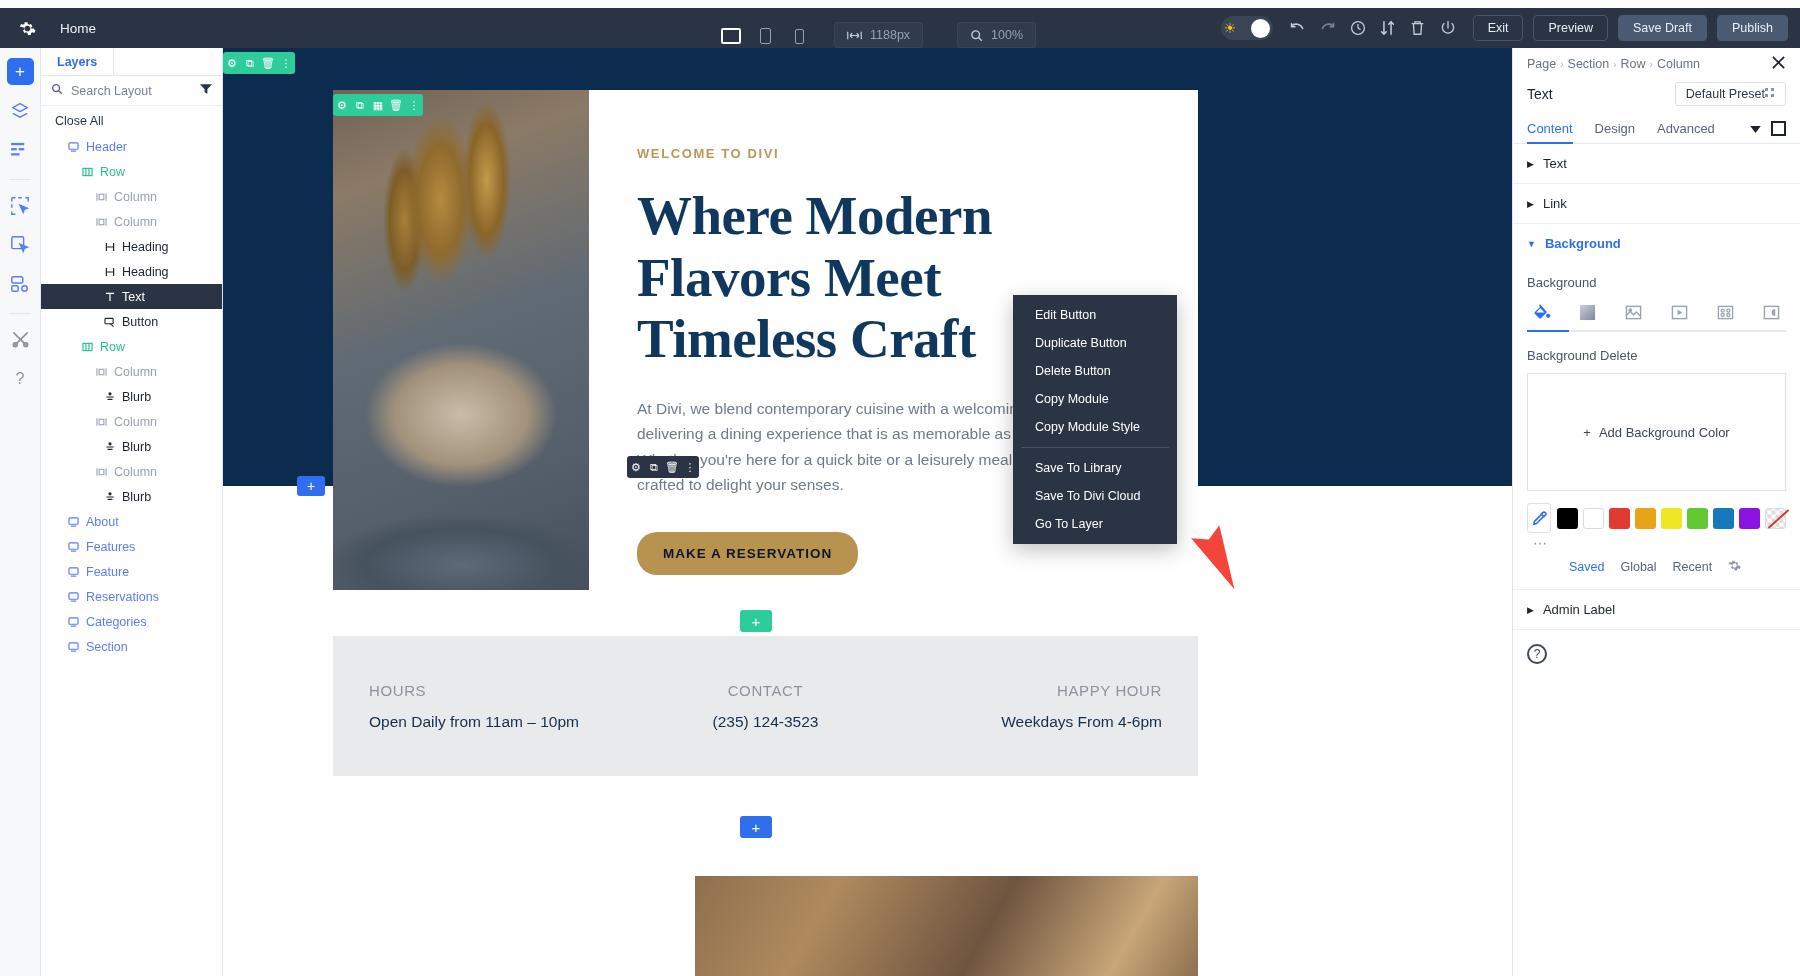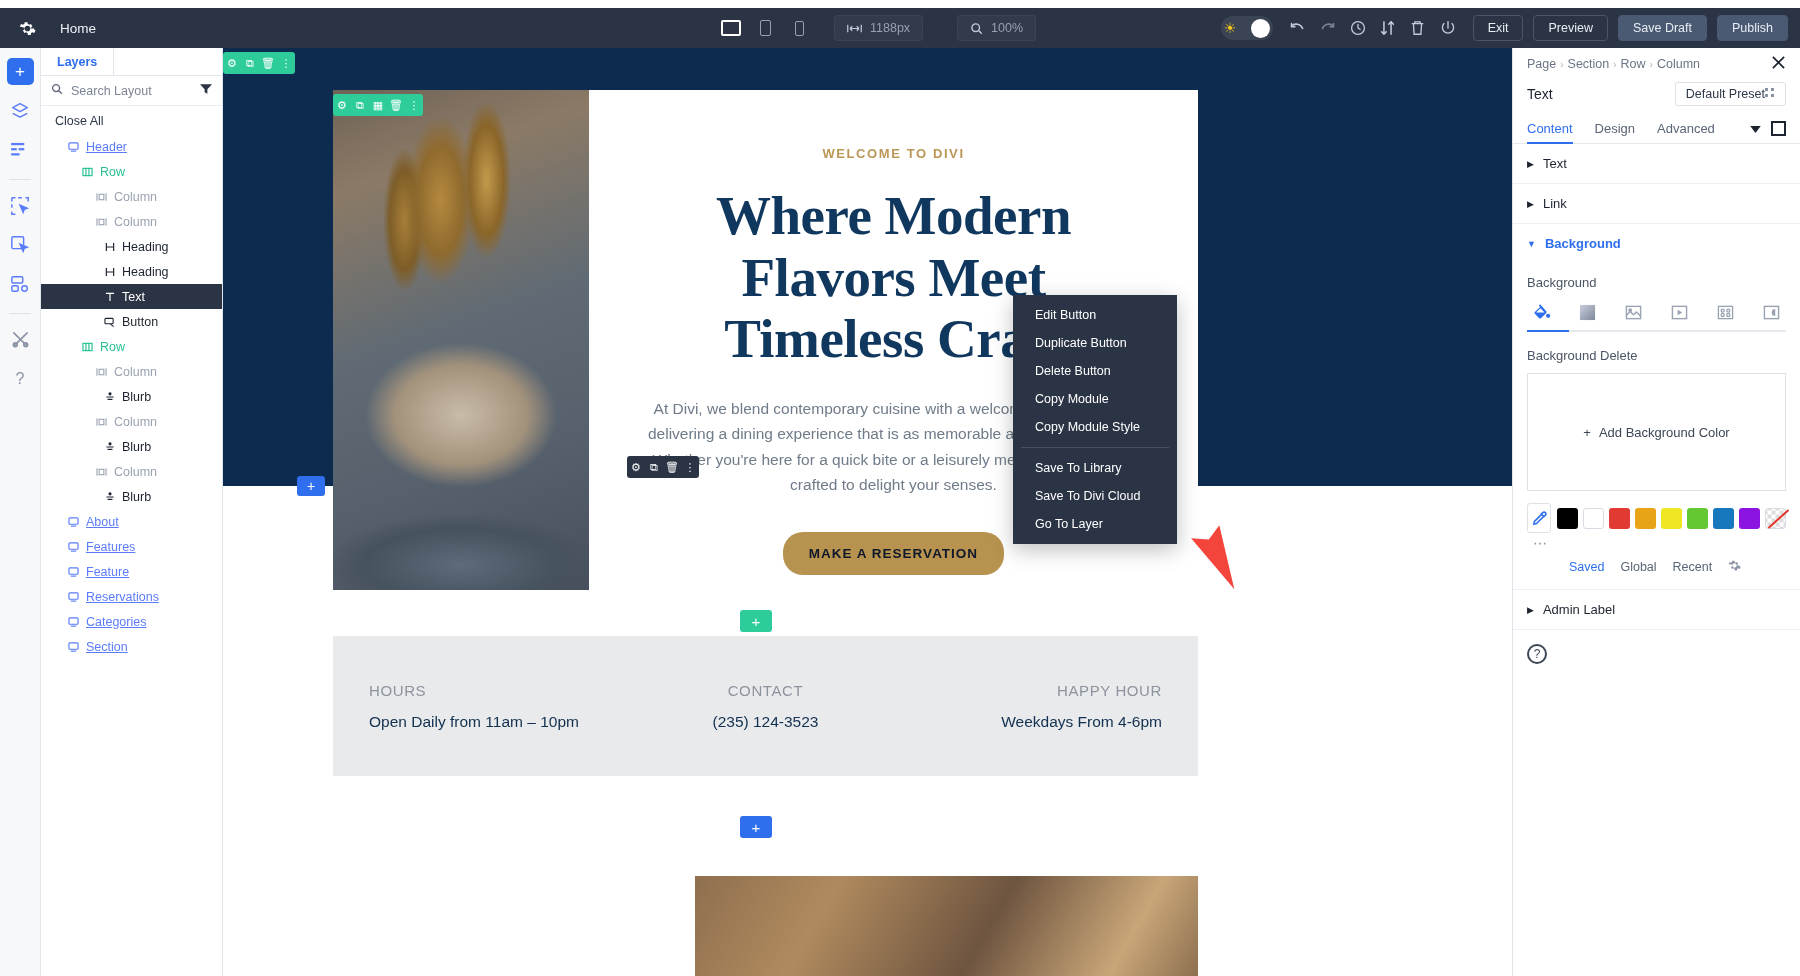--- a/index.html
+++ b/index.html
@@ -12,21 +12,21 @@
   .app { position: relative; width: 1800px; height: 976px; margin-top: 8px; }
 
   
   .topbar {
     position: absolute; top: 0; left: 0; width: 1800px; height: 40px;
     background: #2b3444; display: flex; align-items: center;
     z-index: 60;
   }
   .tb-gear { margin-left: 16px; width: 22px; height: 22px; display:flex; align-items:center; justify-content:center; color:#fff; }
   .tb-home { margin-left: 22px; color: #eef1f5; font-size: 13.5px; }
-  .tb-center { position:absolute; left: 718px; top:0; height:40px; display:flex; align-items:center; gap: 8px;}
+  .tb-center { position:absolute; left: 718px; top:0; height:40px; display:flex; align-items:flex-end; gap: 8px;}
   .vp-btn { width: 26px; height: 24px; display:flex;align-items:center;justify-content:center; color:#96a0b0; }
   .vp-btn.active { color: #fff; }
   .vp-rect { width: 20px; height: 16px; border: 2px solid currentColor; border-radius: 2px; }
   .vp-tab { width: 11px; height: 16px; border: 1.5px solid currentColor; border-radius: 2px; }
   .vp-phone { width: 9px; height: 15px; border: 1.5px solid currentColor; border-radius: 2px; }
   .pill {
     height: 26px; border: 1px solid #46506180; border-radius: 4px;
     display: flex; align-items: center; gap: 8px; padding: 0 12px;
     color: #96a0b0; font-size: 12.5px; background: #323b4b;
   }
@@ -66,42 +66,42 @@
   .layers-search { height: 30px; display:flex; align-items:center; padding: 0 10px; border-bottom: 1px solid #e9ecf1; gap: 8px; }
   .layers-search .ph { color: #7b8494; font-size: 12.5px; flex: 1; }
   .closeall { padding: 8px 14px 6px; color:#2d3748; font-size: 12.5px; }
   .lrow { height: 25px; display:flex; align-items:center; gap:6px; font-size:12.5px; color:#1d2430; }
   .lrow.sel { background:#2b3444; color:#fff; }
   .lrow .lico { display:flex; align-items:center; justify-content:center; width:13px;}
   .lv1 { padding-left: 26px; }
   .lv2 { padding-left: 40px; }
   .lv3 { padding-left: 54px; }
   .lv4 { padding-left: 62px; }
-  .lrow.section-row { color:#5b7cfa;text-decoration:underline; }
+  .lrow.section-row { color:#5b7cfa; }
   .lrow.row-row { color:#27c193; }
   .lrow.col-row { color:#9aa3b2; }
 
   
   .canvas {
     position: absolute; top: 40px; left: 223px; right: 288px; bottom: 0;
     background: #fff; overflow: hidden;
   }
   .hero-band { position:absolute; top:0; left:0; right:0; height: 438px; background: #0d2b4e; }
   .page-wrap { position:absolute; top: 42px; left: 110px; width: 865px; background:#fff; }
   .hero-card { display:flex; height: 500px; background:#fff; }
   .hero-img { width: 256px; height: 500px; position:relative; overflow:hidden;
      background: linear-gradient(160deg,#6f6256 0%,#8b7a66 18%,#5f6a74 48%,#57616d 72%,#474f5c 100%); }
   .hero-img::before{content:"";position:absolute;inset:0;
      background:
        radial-gradient(ellipse 50px 120px at 42% 22%, #b5893f 0%, #8f6a2e 45%, transparent 70%),
        radial-gradient(ellipse 34px 110px at 60% 18%, #c49a4c 0%, #8a6529 50%, transparent 72%),
        radial-gradient(ellipse 30px 100px at 28% 26%, #a87f39 0%, #7d5d28 50%, transparent 72%),
        radial-gradient(ellipse 120px 90px at 50% 65%, #c9bca8 0%, #a2927c 55%, transparent 80%),
        radial-gradient(ellipse 160px 60px at 50% 95%, #5e6a78 0%, #47525f 60%, transparent 85%);}
-  .hero-body { flex:1; padding: 56px 48px 0 48px; text-align: center; }
+  .hero-body { flex:1; padding: 56px 48px 0 48px; }
   .eyebrow { color:#bb9757; letter-spacing: 1.6px; font-size: 13px; font-weight:700; }
   .hero-h1 { font-family:"Liberation Serif", serif; color:#10375e; font-weight:700; font-size: 55px; line-height: 1.12; margin-top: 24px; letter-spacing:-0.5px;}
   .hero-p { color:#6f7b89; font-size: 15.5px; line-height: 1.65; margin-top: 26px; max-width: 520px;}
   .cta { margin-top: 34px; display:inline-block; background:#b8934f; color:#0f172a; padding: 14px 26px;
          font-size: 13.5px; letter-spacing: 1px; font-weight:600; position:relative;border-radius:20px; }
 
   .info-band { position: absolute; left:110px; top: 588px; width: 865px; height: 140px; background: #e9eaec; }
   .info-inner { display:flex; height:100%; align-items:center; padding: 0 36px; }
   .info-col { flex:1; }
   .info-col.c { text-align:center; } .info-col.r { text-align:right; }

